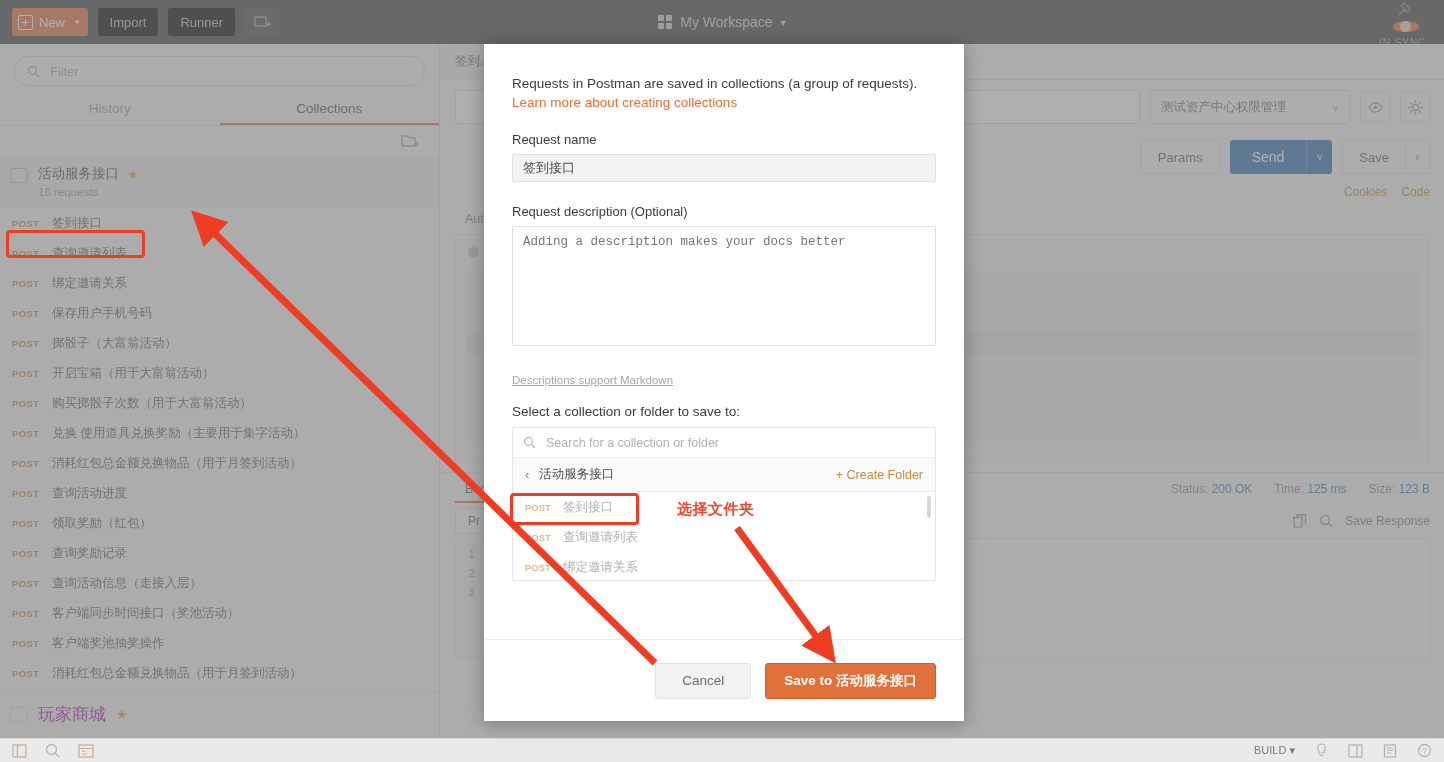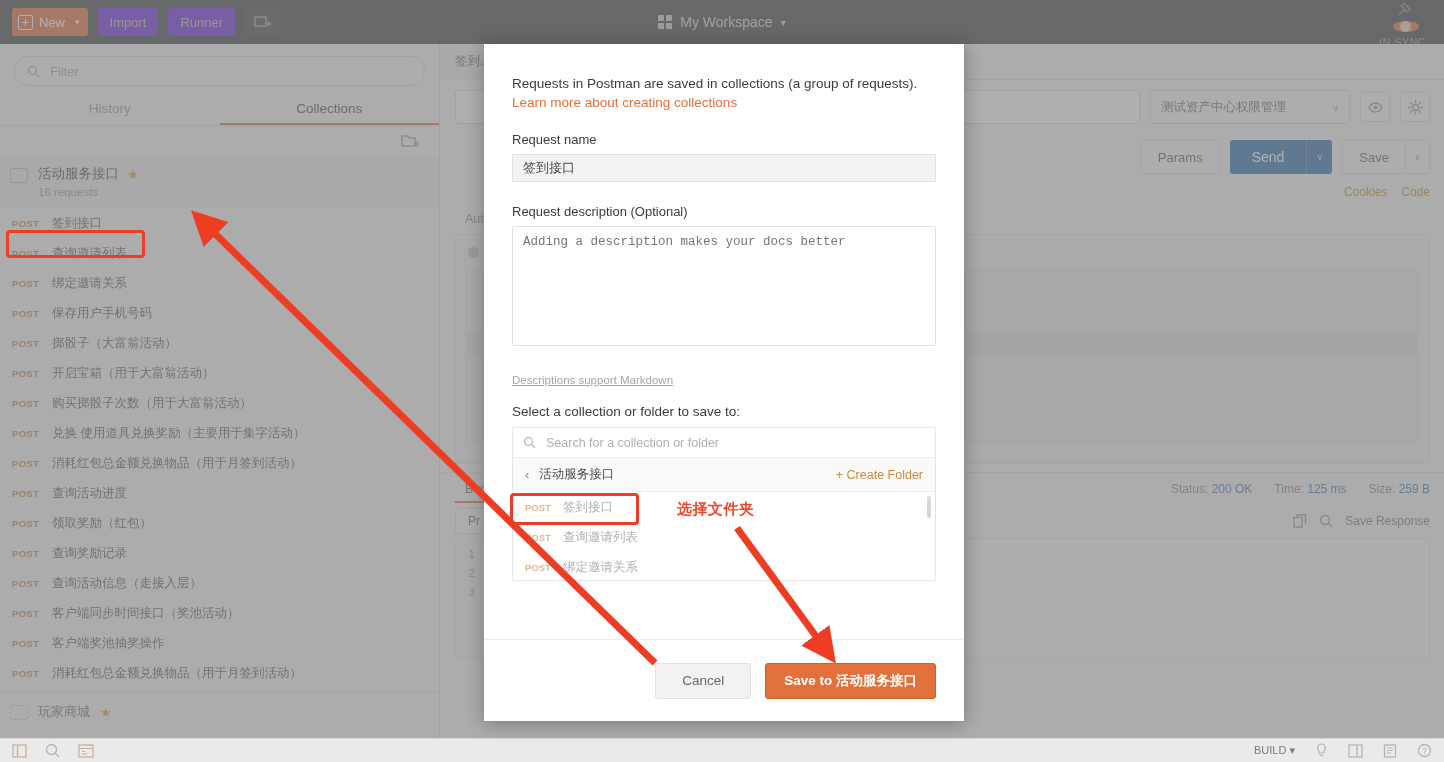--- a/index.html
+++ b/index.html
@@ -36,21 +36,21 @@
   }
   .btn-new .plusbox:before, .btn-new .plusbox:after {
     content:''; position:absolute; background:#fff;
   }
   .btn-new .plusbox:before { left:2.5px; top:6px; width:7px; height:1.5px; }
   .btn-new .plusbox:after { left:5.5px; top:3px; width:1.5px; height:7px; }
   .btn-new .caret { margin-left: 10px; font-size: 9px; opacity: .95; }
   .tb-btn {
     margin-left: 10px; height: 28px; padding: 0 12px; color: #b8bbbf;
     font-size: 13px; display: flex; align-items: center; border-radius: 3px;
-    background: #6d28d9;
+    background: #000000;
   }
   .tb-icobtn {
     margin-left: 10px; height: 28px; width: 34px; border-radius: 3px;
     background: #474a4e; display: flex; align-items: center; justify-content: center;
   }
   .ws-center {
     position: absolute; left: 0; right: 0; top: 0; height: 44px;
     display: flex; align-items: center; justify-content: center;
     color: #d4d6d8; font-size: 14px; gap: 8px; pointer-events: none;
   }
@@ -394,21 +394,21 @@
             <span>客户端奖池抽奖操作</span>
           </div>
           <div class="req">
             <span class="verb">POST</span>
             <span>消耗红包总金额兑换物品（用于月签到活动）</span>
           </div>
         </div>
 
       <div class="coll-head2">
         <span class="coll-ico2"></span>
-        <span style="font-size:13px;color:#737373">玩家商城</span>
+        <span style="font-size:17px;color:#a21caf">玩家商城</span>
         <span class="star">★</span>
       </div>
     </div>
 
     <div class="main">
       <div class="req-tabbar">
         <div class="req-tab">签到...</div>
       </div>
       <div class="urlrow">
         <div class="url-box"></div>
@@ -460,21 +460,21 @@
           </div>
         </div>
       </div>
       <div class="resp-bar">
         <div class="resp-tabs">
           <div class="resp-tab active">Body</div>
         </div>
         <div class="resp-meta">
           <span><span>Status:</span> <b>200 OK</b></span>
           <span><span>Time:</span> <b>125 ms</b></span>
-          <span><span>Size:</span> <b>259 B</b></span>
+          <span><span>Size:</span> <b>123 B</b></span>
         </div>
       </div>
       <div class="prettyrow">
         <div class="pretty-btn">Pr</div>
         <div class="pr-right">
           <svg width="14" height="14" viewBox="0 0 14 14">
               <rect x="1" y="3.5" width="8" height="9.5" fill="none" stroke="#9a9a9a" stroke-width="1.3"></rect>
               <path d="M4 3.5V1h8.5v9" fill="none" stroke="#9a9a9a" stroke-width="1.3"></path>
             </svg>
           <svg width="14" height="14" viewBox="0 0 14 14">

